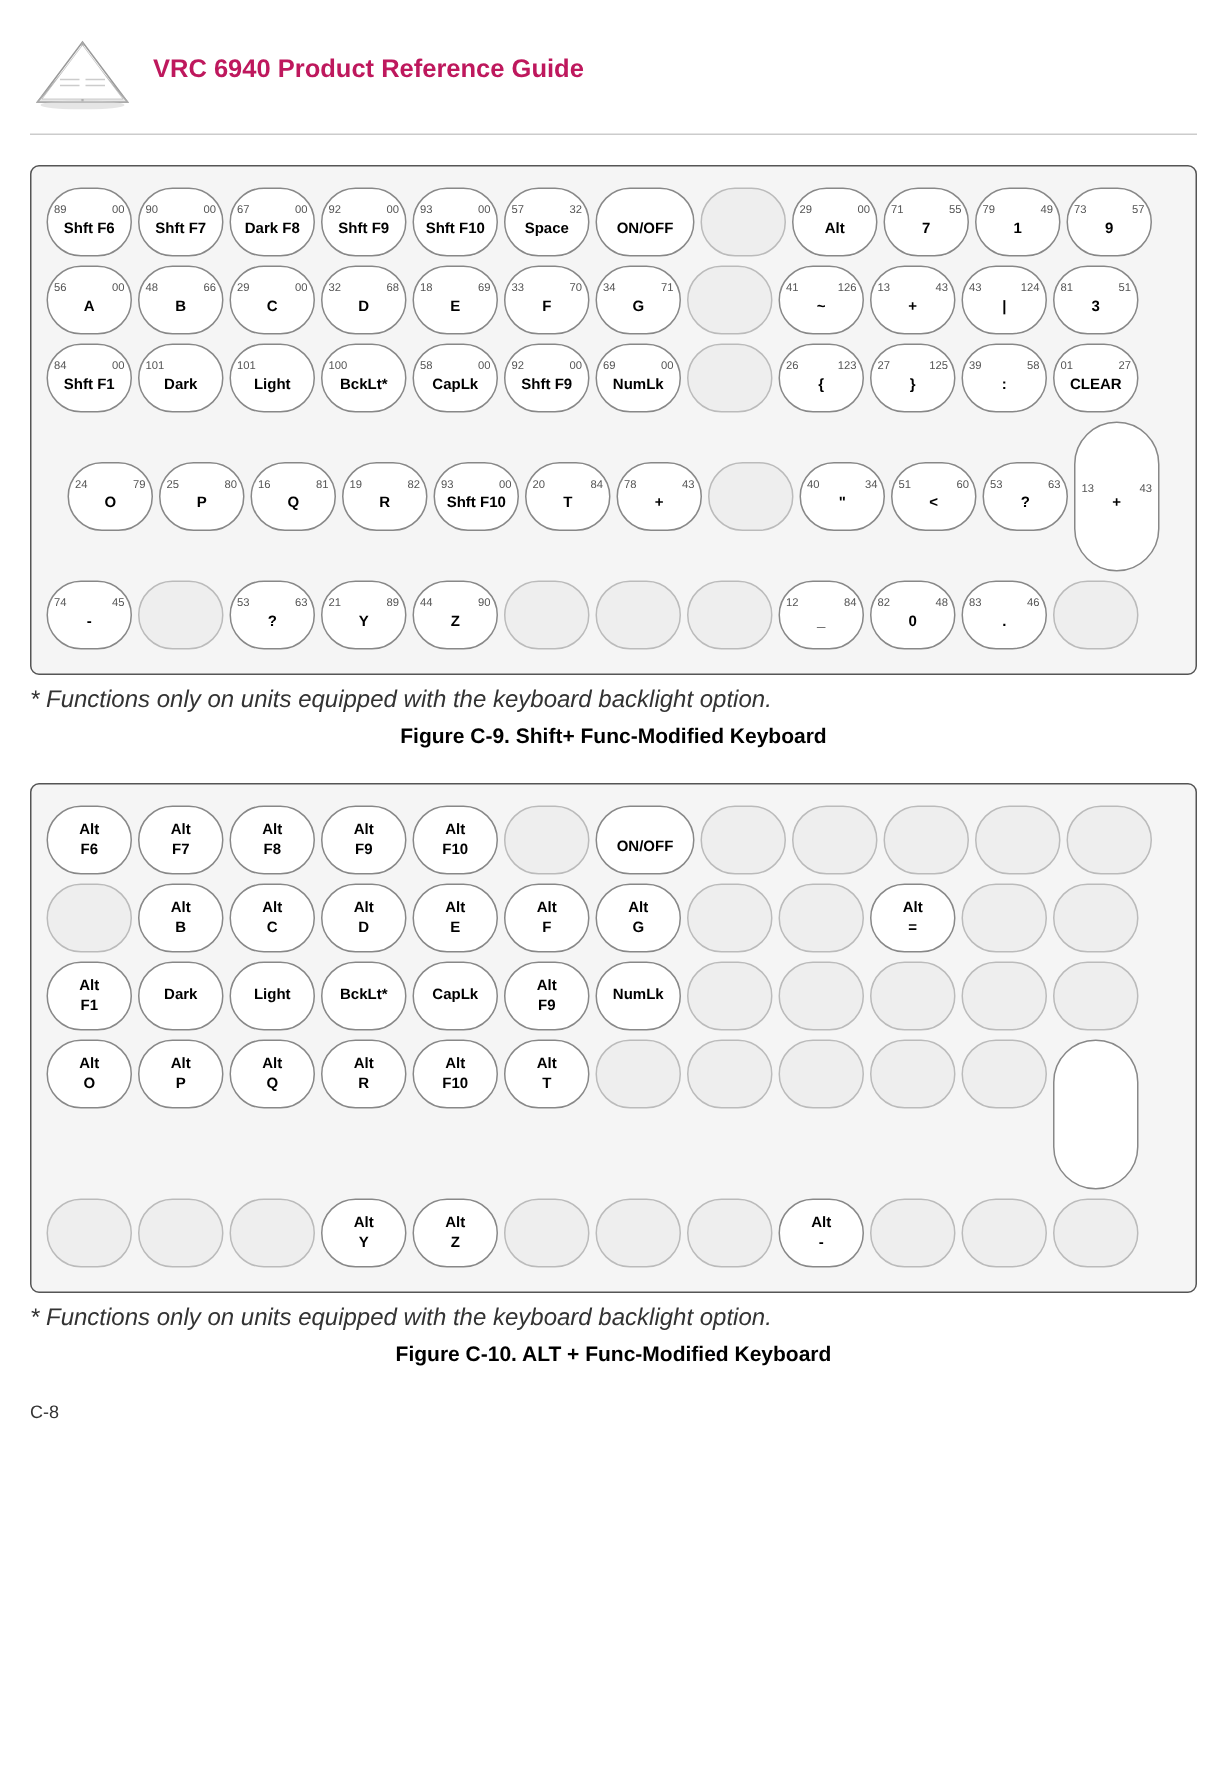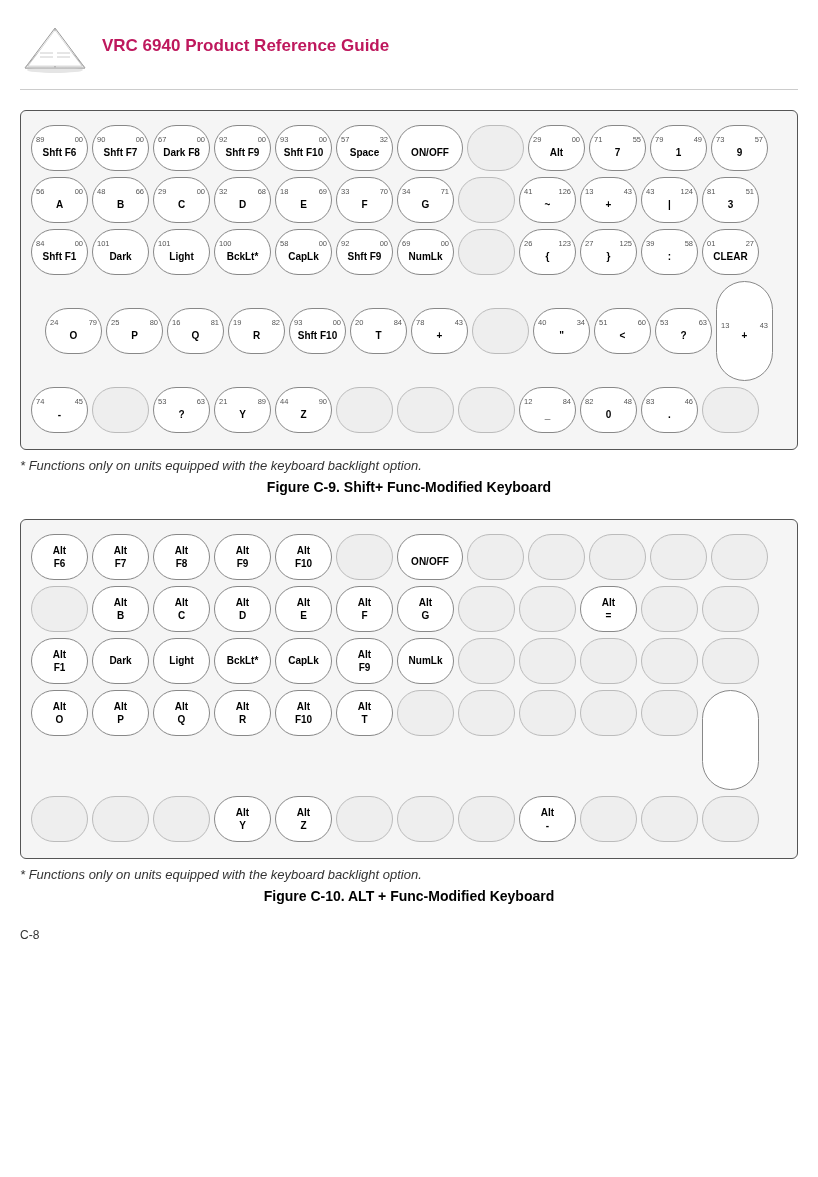--- a/index.html
+++ b/index.html
@@ -92,21 +92,21 @@
       height: 106px;
       border-radius: 30px;
     }
     .key.tall .main-label {
       margin-top: 0;
     }
 
     
     .fig-note {
       font-style: italic;
-      font-size: 13px;
+      font-size: 16px;
       margin-top: 4px;
       margin-bottom: 6px;
       color: #333;
     }
     .fig-caption {
       text-align: center;
       font-weight: bold;
       font-size: 14px;
       margin-bottom: 24px;
       margin-top: 4px;

